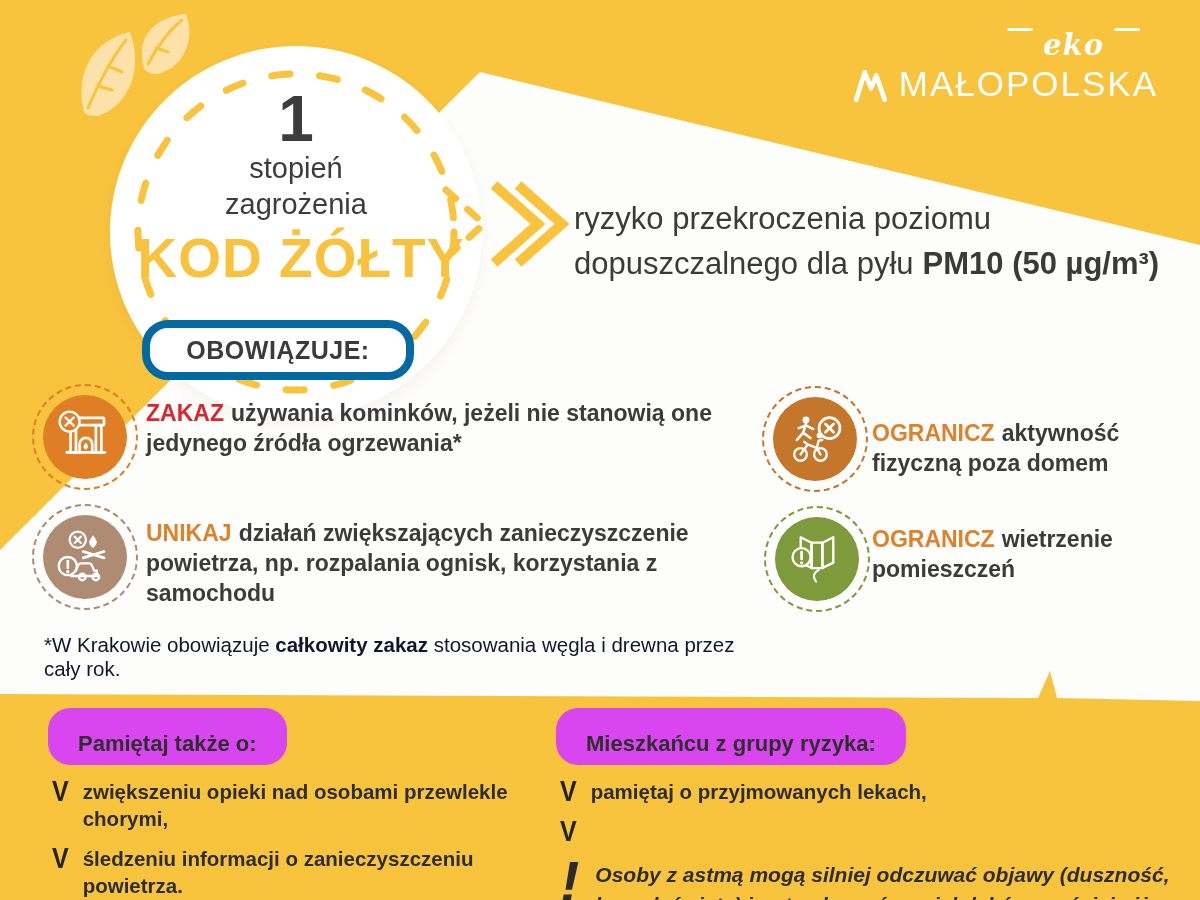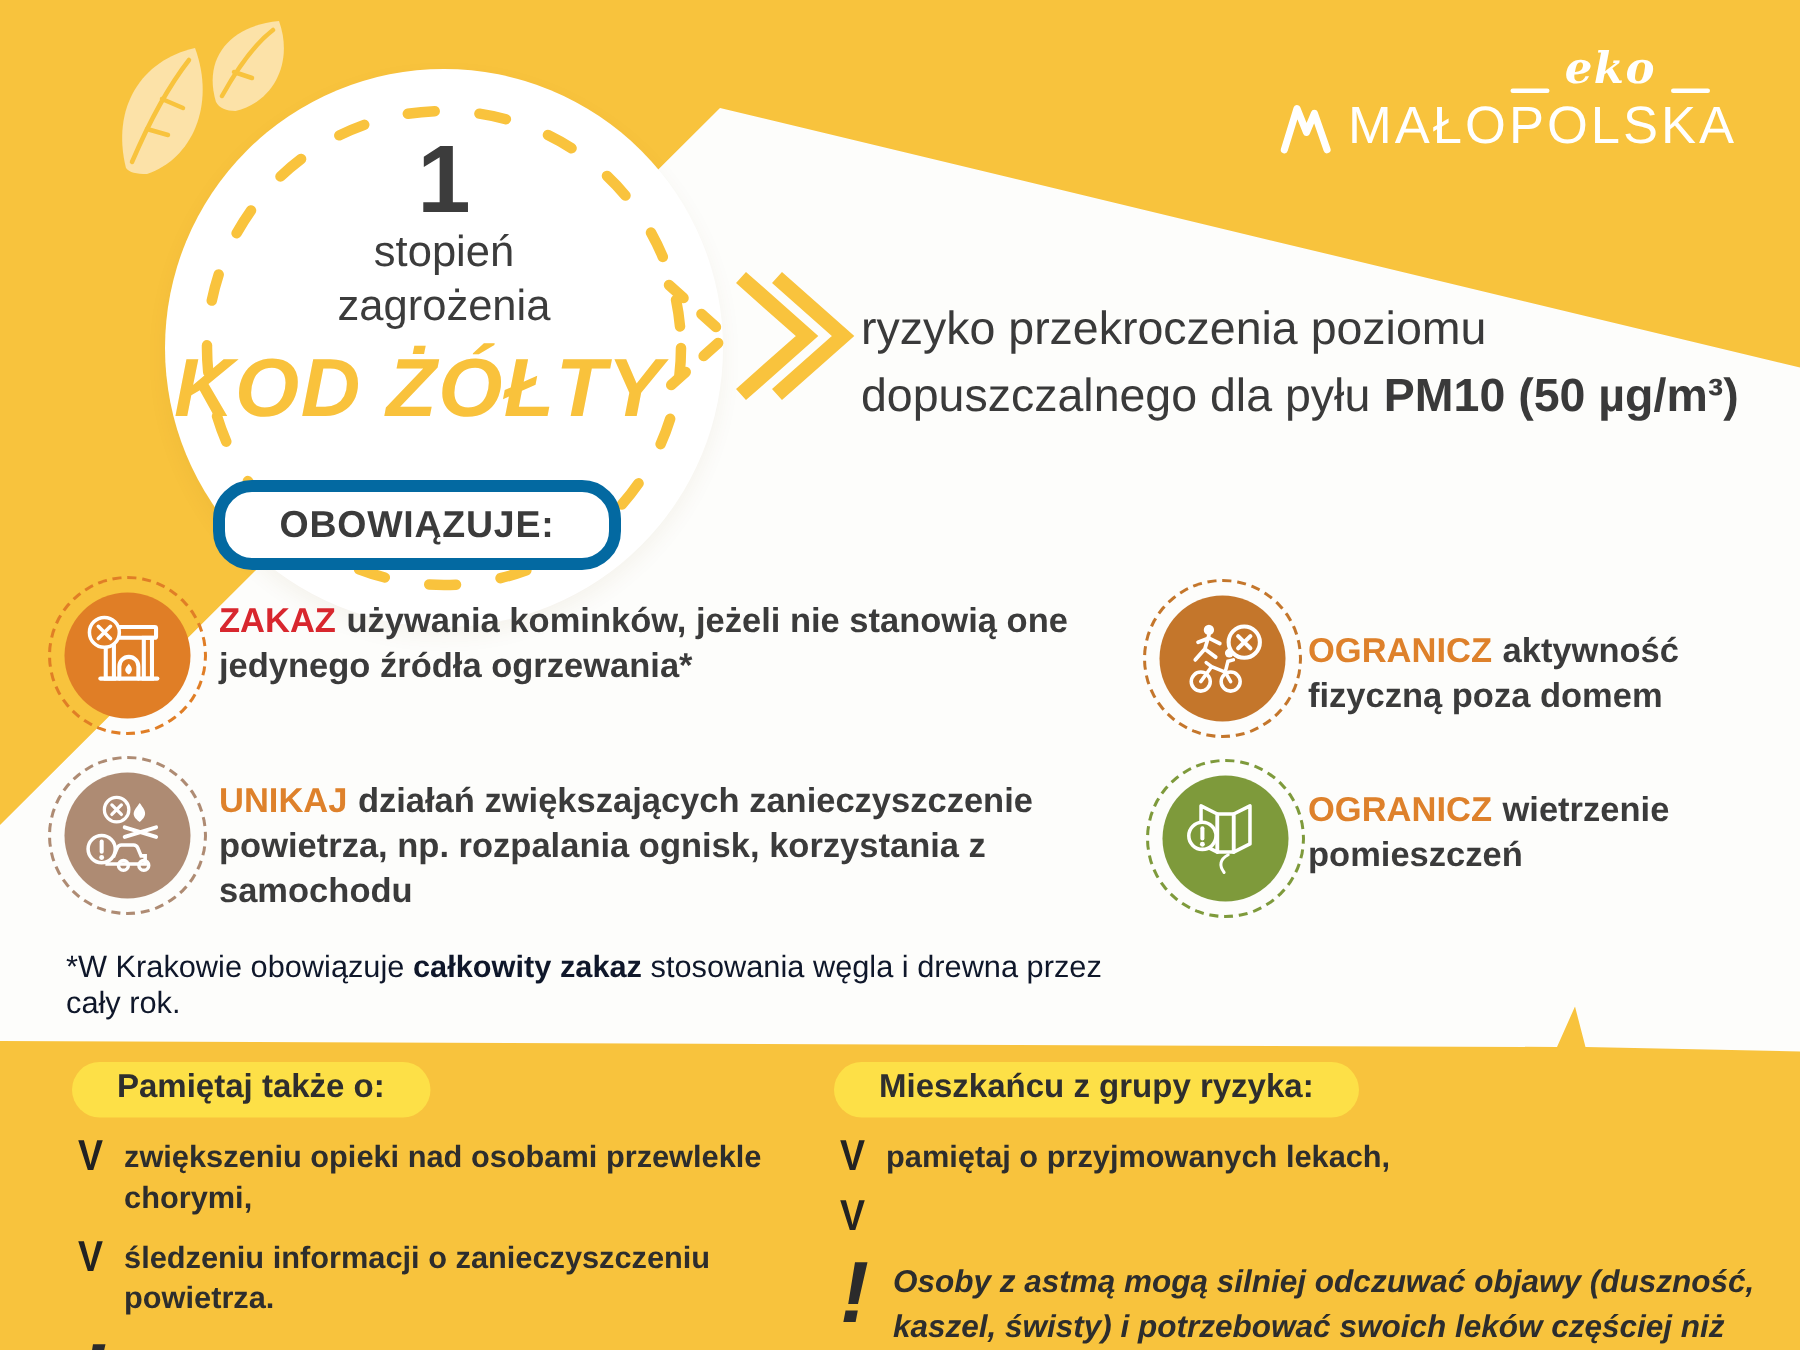--- a/index.html
+++ b/index.html
@@ -20,26 +20,26 @@
   .leaves{position:absolute;left:72px;top:14px;z-index:1;}
   .bubble{
     position:absolute;left:110px;top:46px;width:372px;height:372px;border-radius:50%;
     background:#FFFFFF;z-index:1;box-shadow:0 6px 14px rgba(120,90,10,0.06);
   }
   .overlay{position:absolute;left:0;top:0;z-index:2;pointer-events:none;}
   .level-num{position:absolute;left:116px;top:82px;width:360px;text-align:center;font-size:64px;font-weight:bold;color:#3C3C3C;z-index:3;}
   .level-l1{position:absolute;left:116px;top:152px;width:360px;text-align:center;font-size:29px;color:#3C3C3C;z-index:3;}
   .level-l2{position:absolute;left:116px;top:188px;width:360px;text-align:center;font-size:29px;color:#3C3C3C;z-index:3;}
   .code{
-    position:absolute;left:116px;top:226px;width:370px;text-align:left;
-    font-size:55px;font-weight:bold;color:#F9C23C;letter-spacing:1px;z-index:3;white-space:nowrap;font-style:italic;
+    position:absolute;left:116px;top:226px;width:370px;text-align:center;
+    font-size:55px;font-weight:bold;color:#F9C23C;letter-spacing:1px;z-index:3;white-space:nowrap;
   }
   
   .logo{position:absolute;right:42px;top:28px;z-index:3;color:#fff;text-align:right;}
-  .eko-row{display:flex;align-items:flex-end;justify-content:flex-end;gap:10px;margin-right:18px;margin-bottom:2px;}
+  .eko-row{display:flex;align-items:flex-start;justify-content:flex-end;gap:10px;margin-right:18px;margin-bottom:2px;}
   .eko{font-family:"DejaVu Serif",serif;font-style:italic;font-weight:bold;font-size:29px;letter-spacing:1px;}
   .dashline{display:inline-block;width:26px;height:3px;background:#fff;border-radius:2px;}
   .brand-row{display:flex;align-items:center;gap:10px;}
   .brand{font-size:35px;letter-spacing:2px;font-weight:normal;}
   
   .risk{position:absolute;left:574px;top:196px;width:620px;z-index:3;color:#3A3A3A;font-size:31px;line-height:45px;}
   .risk .rb{font-weight:bold;margin-left:9px;}
   
   .obow{
     position:absolute;left:142px;top:320px;z-index:3;width:256px;height:44px;
@@ -60,22 +60,22 @@
   .r3-ring{left:762px;top:386px;}.r3-text{left:872px;top:418px;width:320px;}
   .r4-ring{left:764px;top:506px;}.r4-text{left:872px;top:524px;width:320px;}
   
   .footnote{position:absolute;left:44px;top:633px;z-index:3;font-size:20.5px;color:#0f172a;width:720px;}
   .footnote b{font-weight:bold;}
   
   .bcol{position:absolute;top:708px;z-index:3;color:#2D2D2D;}
   .bcol-left{left:48px;width:505px;}
   .bcol-right{left:556px;width:644px;}
   .pill{
-    display:inline-block;background:#fde047;border-radius:22px;
-    padding:3px 30px 8px;font-size:22px;font-weight:bold;color:#2E2E2E;
+    display:inline-block;background:#d946ef;border-radius:22px;
+    padding:23px 30px 8px;font-size:22px;font-weight:bold;color:#2E2E2E;
   }
   .check-item{display:flex;align-items:flex-start;gap:14px;margin-top:13px;padding-left:4px;}
   .check-glyph{font-size:25px;font-weight:bold;line-height:26px;transform:scaleY(1.15);color:#222;}
   .check-text{font-size:20.5px;font-weight:bold;line-height:27px;}
   .warn-item{display:flex;align-items:flex-start;gap:16px;margin-top:13px;padding-left:4px;}
   .warn-glyph{font-size:58px;font-weight:bold;font-style:italic;line-height:50px;color:#2B2B2B;}
   .warn-text{font-size:21px;font-weight:bold;font-style:italic;line-height:30px;padding-top:3px;}
   .bcol-left .warn-text{width:450px;}
   .bcol-right .warn-text{width:630px;}
 </style>

